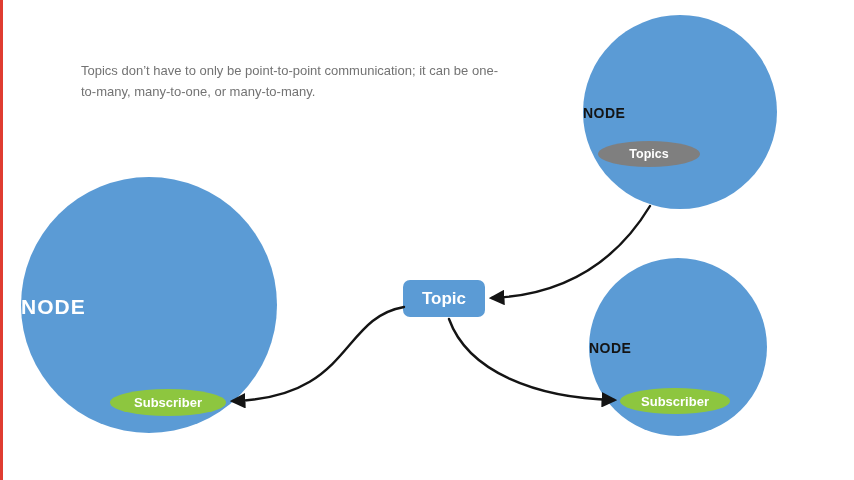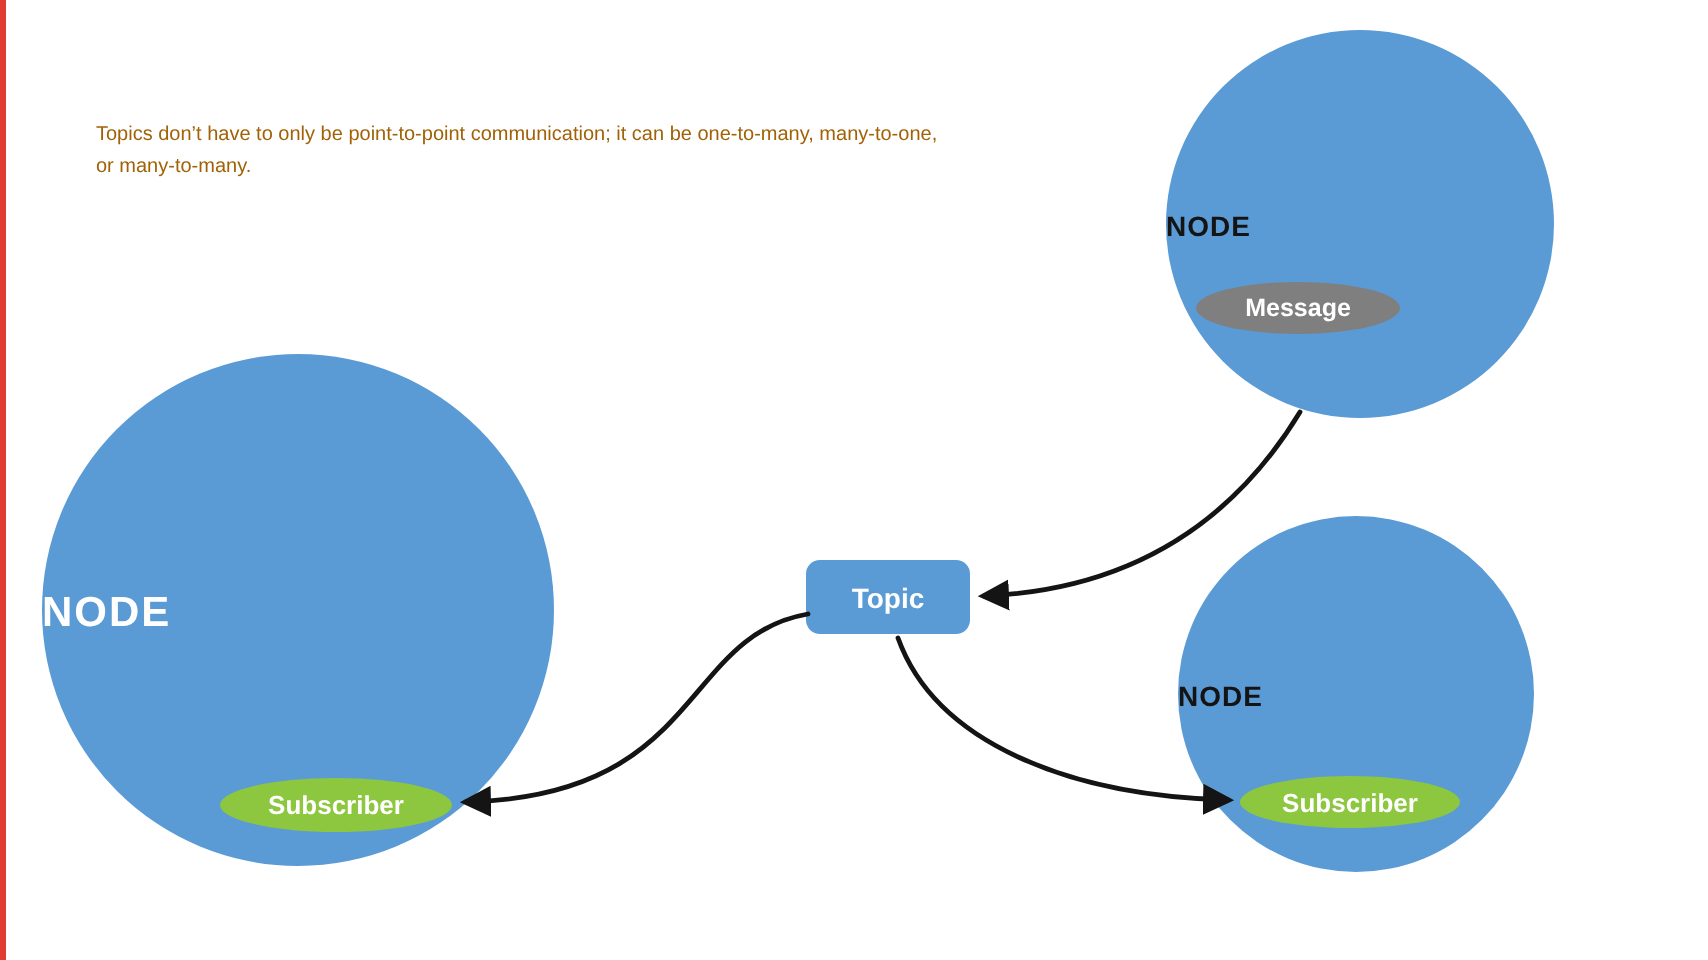--- a/index.html
+++ b/index.html
@@ -16,25 +16,25 @@
 
   .red-line {
     position: absolute;
     left: 0; top: 0;
     width: 3px; height: 480px;
     background: var(--red-line, #e03c31);
   }
 
   .caption {
     position: absolute;
-    left: 48px; top: 60px;
+    left: 81px; top: 60px;
     width: 424px;
-    font-size: 10px;
+    font-size: 13px;
     line-height: 1.62;
-    color: #a16207;
+    color: #737373;
   }
 
   .circle {
     position: absolute;
     border-radius: 50%;
     background: var(--node-blue, #5b9bd5);
   }
   .circle.left   { left: 21px;  top: 177px; width: 256px; height: 256px; }
   .circle.tright { left: 583px; top: 15px;  width: 194px; height: 194px; }
   .circle.bright { left: 589px; top: 258px; width: 178px; height: 178px; }
@@ -70,21 +70,21 @@
     position: absolute;
     left: 403px; top: 280px;
     width: 82px; height: 37px;
     background: var(--topic-blue, #5b9bd5);
     border-radius: 7px;
     display: flex;
     align-items: center;
     justify-content: center;
     color: #ffffff;
     font-weight: bold;
-    font-size: 14px;
+    font-size: 17px;
   }
 
   svg.arrows {
     position: absolute;
     left: 0; top: 0;
     width: 854px; height: 480px;
     pointer-events: none;
     z-index: 5;
   }
   svg.arrows path.flow {
@@ -116,21 +116,21 @@
   </svg>
 
   <div class="circle left">
     <div class="node-label big">NODE</div>
   </div>
   <div class="pill sub-left">Subscriber</div>
 
   <div class="circle tright">
     <div class="node-label dark">NODE</div>
   </div>
-  <div class="pill message">Message</div>
+  <div class="pill message">Topics</div>
 
   <div class="circle bright">
     <div class="node-label dark">NODE</div>
   </div>
   <div class="pill sub-right">Subscriber</div>
 
   <div class="topic-box">Topic</div>
 
 </div>
 

